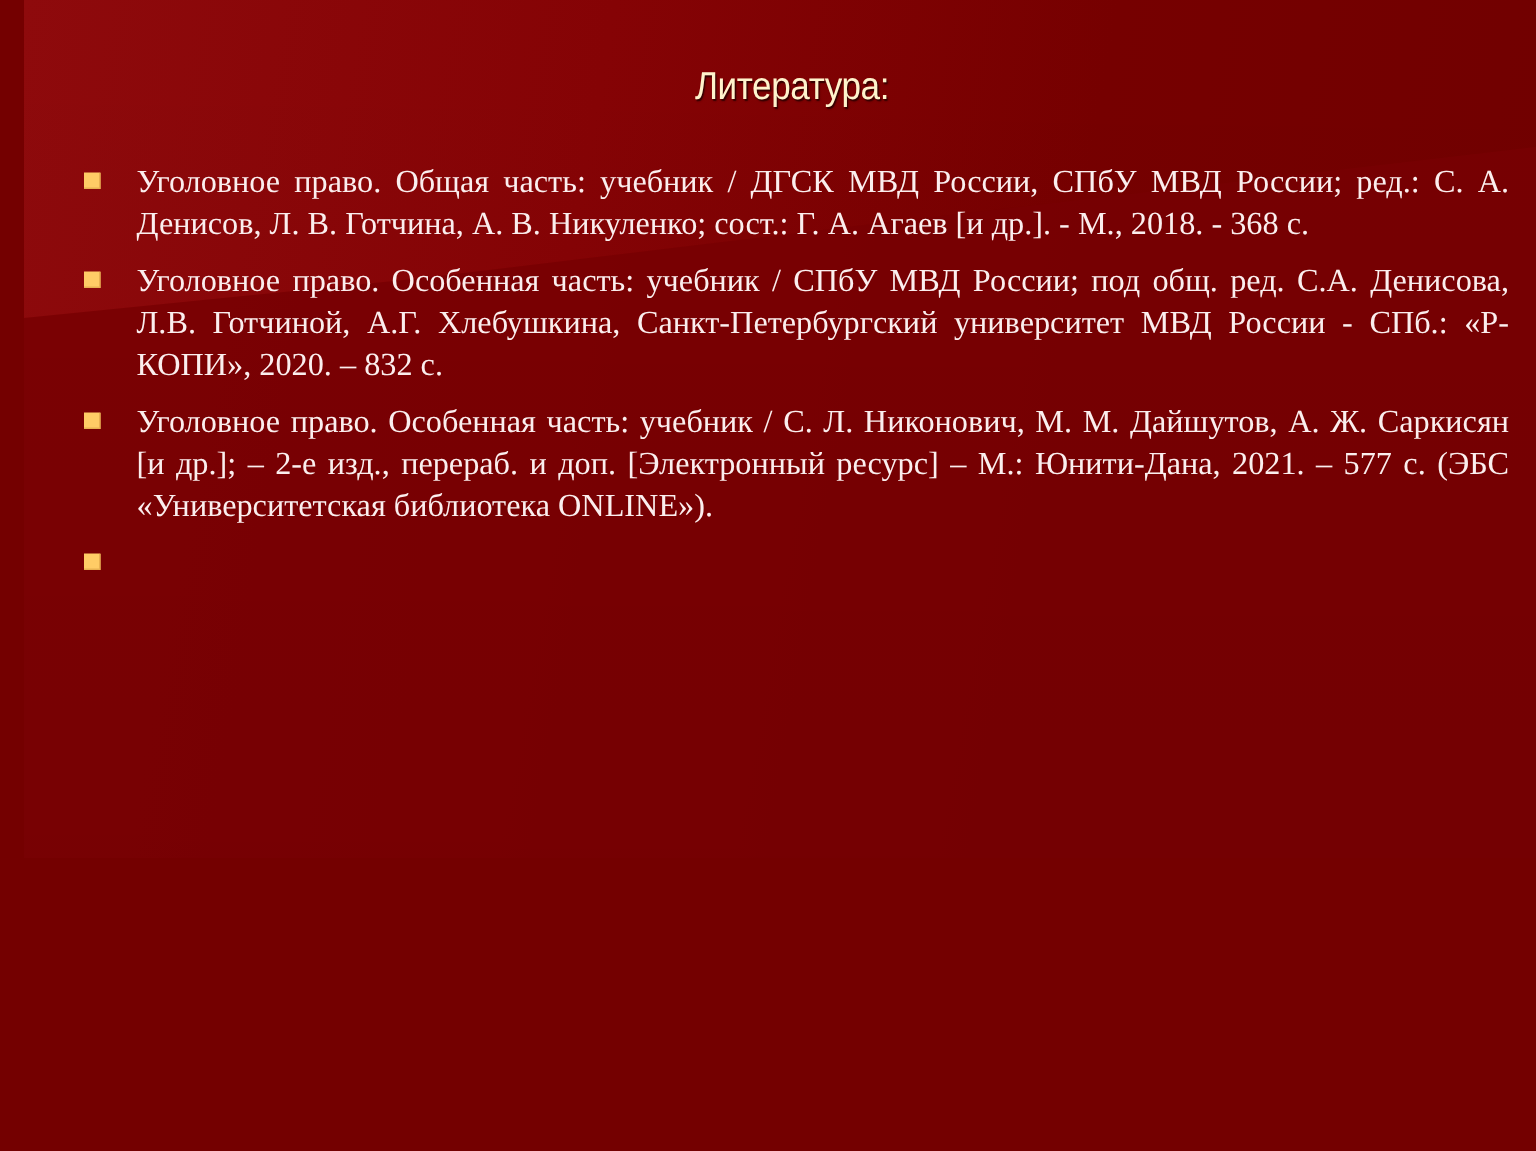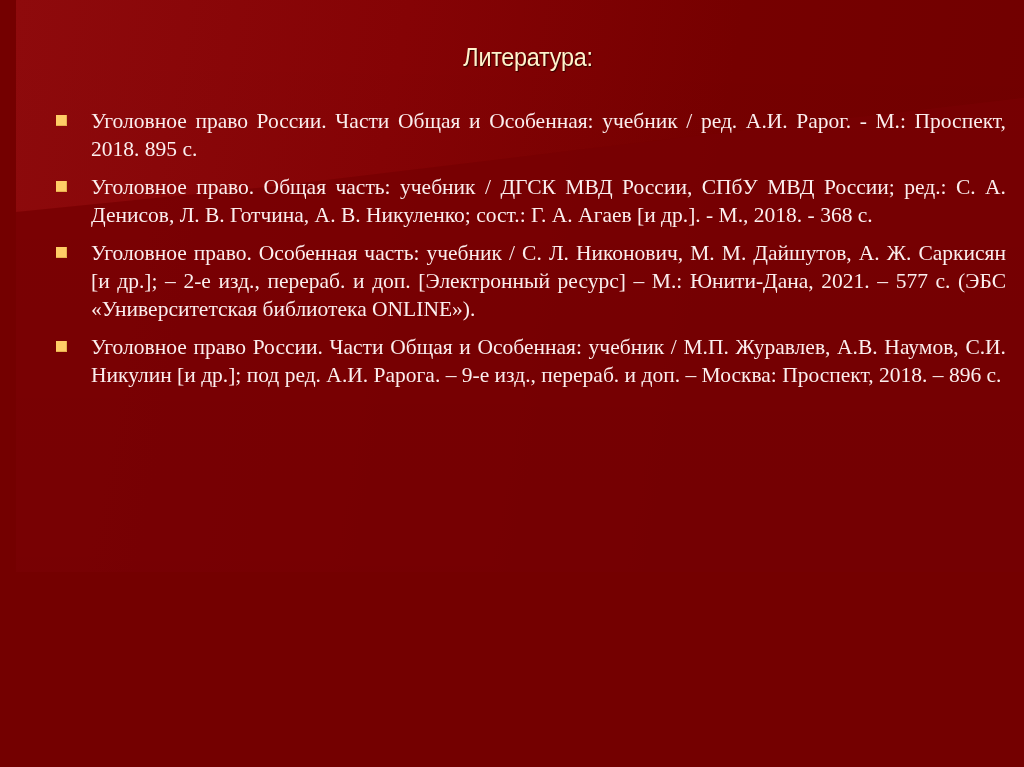--- a/index.html
+++ b/index.html
@@ -81,28 +81,27 @@
 
 <div class="slide">
   <div class="band"></div>
   <div class="band2"></div>
 
   <div class="title">Литература:</div>
 
   <ul class="list">
     <li class="item">
       <span class="bullet"></span>
-      <span>Уголовное право России. Части Общая и Особенная: учебник / ред. А.И. Рарог. - М.: Проспект, 2018. 895 с.</span>
+      <span>Уголовное право. Общая часть: учебник / ДГСК МВД России, СПбУ МВД России; ред.: С. А. Денисов, Л. В. Готчина, А. В. Никуленко; сост.: Г. А. Агаев [и др.]. - М., 2018. - 368 с.</span>
     </li>
     <li class="item">
       <span class="bullet"></span>
-      <span>Уголовное право. Общая часть: учебник / ДГСК МВД России, СПбУ МВД России; ред.: С. А. Денисов, Л. В. Готчина, А. В. Никуленко; сост.: Г. А. Агаев [и др.]. - М., 2018. - 368 с.</span>
+      <span>Уголовное право. Особенная часть: учебник / СПбУ МВД России; под общ. ред. С.А. Денисова, Л.В. Готчиной, А.Г. Хлебушкина, Санкт-Петербургский университет МВД России - СПб.: «Р-КОПИ», 2020. – 832 с.</span>
     </li>
     <li class="item">
       <span class="bullet"></span>
       <span>Уголовное право. Особенная часть: учебник / С. Л. Никонович, М. М. Дайшутов, А. Ж. Саркисян [и др.]; – 2-е изд., перераб. и доп. [Электронный ресурс] – М.: Юнити-Дана, 2021. – 577 с. (ЭБС «Университетская библиотека ONLINE»).</span>
     </li>
     <li class="item">
       <span class="bullet"></span>
-      <span>Уголовное право России. Части Общая и Особенная: учебник / М.П. Журавлев, А.В. Наумов, С.И. Никулин [и др.]; под ред. А.И. Рарога. – 9-е изд., перераб. и доп. – Москва: Проспект, 2018. – 896 с.</span>
     </li>
   </ul>
 </div>
 
 </body></html>

